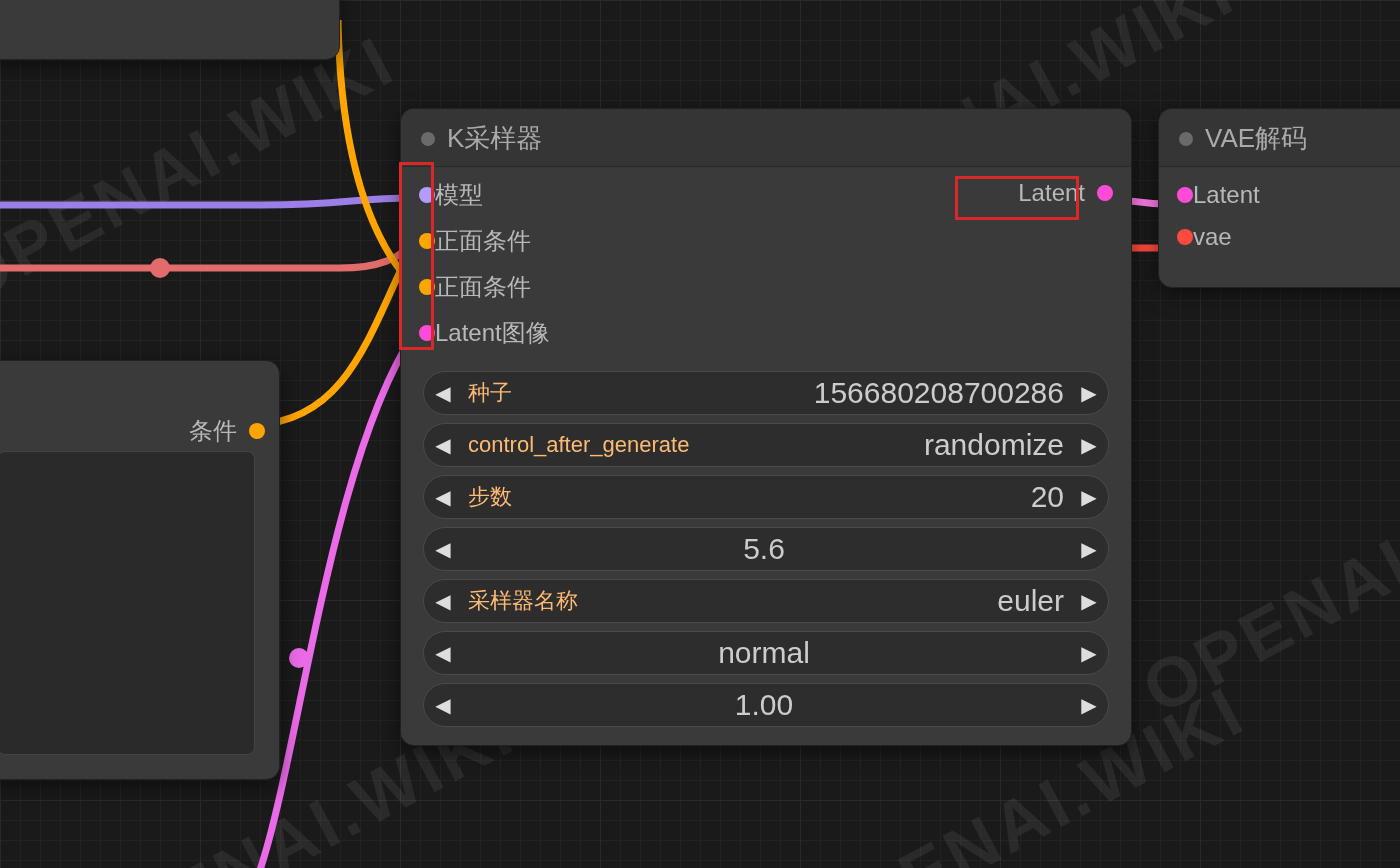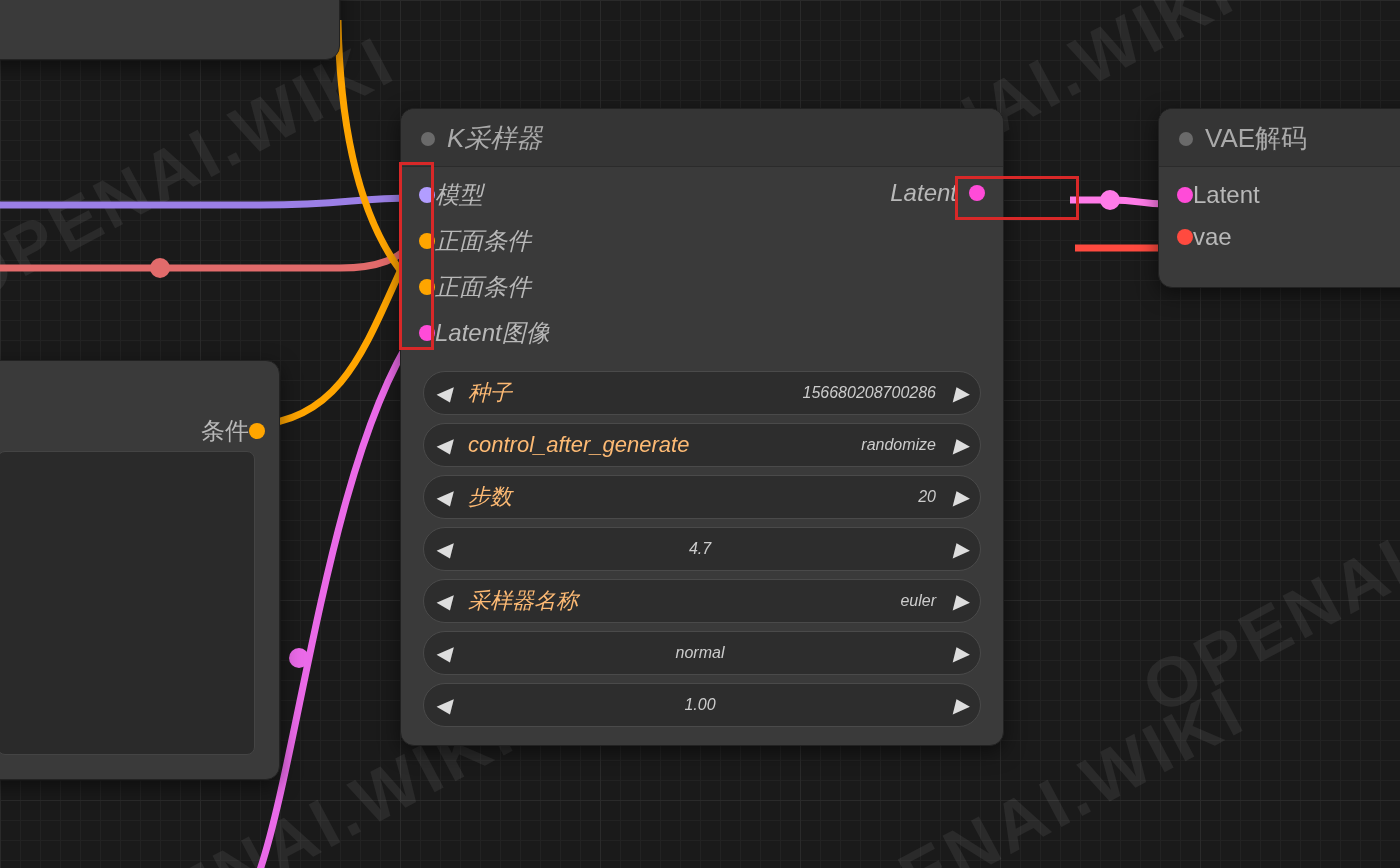--- a/index.html
+++ b/index.html
@@ -97,21 +97,21 @@
     }
     .arrow-btn {
       width: 26px; height: 26px;
       display: flex; align-items: center; justify-content: center;
       color: #ddd;
       font-size: 20px;
       cursor: pointer;
       user-select: none;
     }
     .widget-label { color: #fdba74; font-size: 22px; flex: 1; padding-left: 4px;}
-    .widget-value { color: #ccc; font-size: 16px; padding-right: 4px;}
+    .widget-value { color: #ccc; font-size: 30px; padding-right: 4px;}
 
     
     .left-node {
       position: absolute;
       left: -20px;
       top: 360px;
       width: 300px;
       height: 420px;
       background: #3a3a3a;
       border: 1px solid #222;
@@ -166,28 +166,28 @@
 
   <path d="M 1070 200 L 1110 200 C 1140 200, 1140 204, 1165 204" stroke="#ff7be8" stroke-width="7" fill="none"></path>
   <circle cx="1110" cy="200" r="10" fill="#ff7be8"></circle>
 
   <path d="M 1075 248 L 1400 248" stroke="#ff4a3f" stroke-width="7" fill="none"></path>
 </svg>
 
 <div class="topcorner"></div>
 
 <div class="left-node">
-  <div style="position:absolute; right:14px; top:54px; display:flex; align-items:center; ">
+  <div style="position:absolute; right:14px; top:54px; display:flex; align-items:center; gap:12px;">
     <span class="port-label">条件</span>
     <span class="port-dot" style="background:#ffa500;"></span>
   </div>
   <div class="left-node-body"></div>
 </div>
 
-<div class="node" style="left:400px; top:108px; width:604px; height:638px;font-style:italic;">
+<div class="node" style="left:400px; top:108px; width:732px; height:638px;">
   <div class="node-header">
     <span class="dot"></span>
     <span class="node-title">K采样器</span>
   </div>
 
   <div style="display:flex; justify-content:space-between; padding:12px 18px 4px 18px;">
     <div style="display:flex; flex-direction:column; gap:14px;">
       <div class="port-left">
         <span class="port-dot" style="background:#b29dff;"></span>
         <span class="port-label">模型</span>
@@ -228,21 +228,21 @@
     <span class="arrow-btn">▶</span>
   </div>
   <div class="widget">
     <span class="arrow-btn">◀</span>
     <span class="widget-label">步数</span>
     <span class="widget-value">20</span>
     <span class="arrow-btn">▶</span>
   </div>
   <div class="widget">
     <span class="arrow-btn">◀</span>
-    <span class="widget-value">4.7</span>
+    <span class="widget-value">5.6</span>
     <span class="arrow-btn">▶</span>
   </div>
   <div class="widget">
     <span class="arrow-btn">◀</span>
     <span class="widget-label">采样器名称</span>
     <span class="widget-value">euler</span>
     <span class="arrow-btn">▶</span>
   </div>
   <div class="widget">
     <span class="arrow-btn">◀</span>

